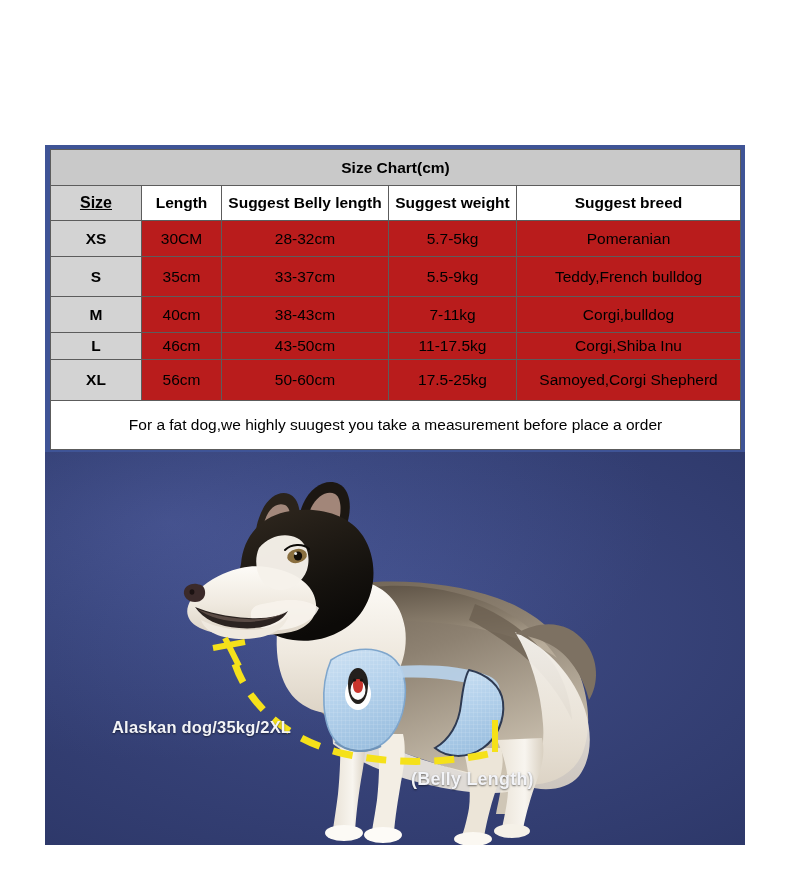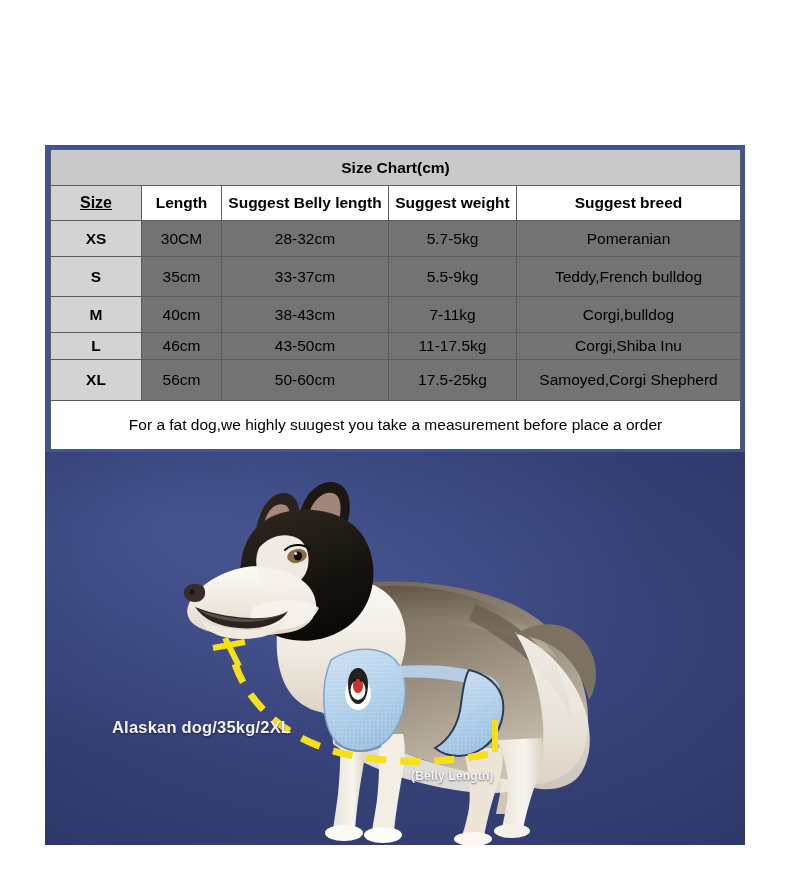--- a/index.html
+++ b/index.html
@@ -27,21 +27,21 @@
     box-sizing: border-box;
     padding: 4px 5px 5px 5px;
   }
 
   
   table.size-table {
     width: 100%;
     height: 100%;
     border-collapse: collapse;
     table-layout: fixed;
-    background: #737373;
+    background: #b91c1c;
   }
   table.size-table td {
     border: 1px solid #5c5c5c;
     text-align: center;
     vertical-align: middle;
     color: #000000;
     font-size: 15.5px;
     padding: 0;
     line-height: 1.1;
   }
@@ -137,21 +137,21 @@
   }
   #label-breed {
     left: 35px;
     top: 266px;
     font-size: 16.5px;
     margin-left: 32px;
   }
   #label-belly {
     left: 366px;
     top: 317px;
-    font-size: 12px;
+    font-size: 18px;
   }
 
   #dog-svg, #measure-svg {
     position: absolute;
     left: 0; top: 0;
     width: 700px;
     height: 393px;
   }
   #measure-svg { pointer-events: none; }
 </style>

